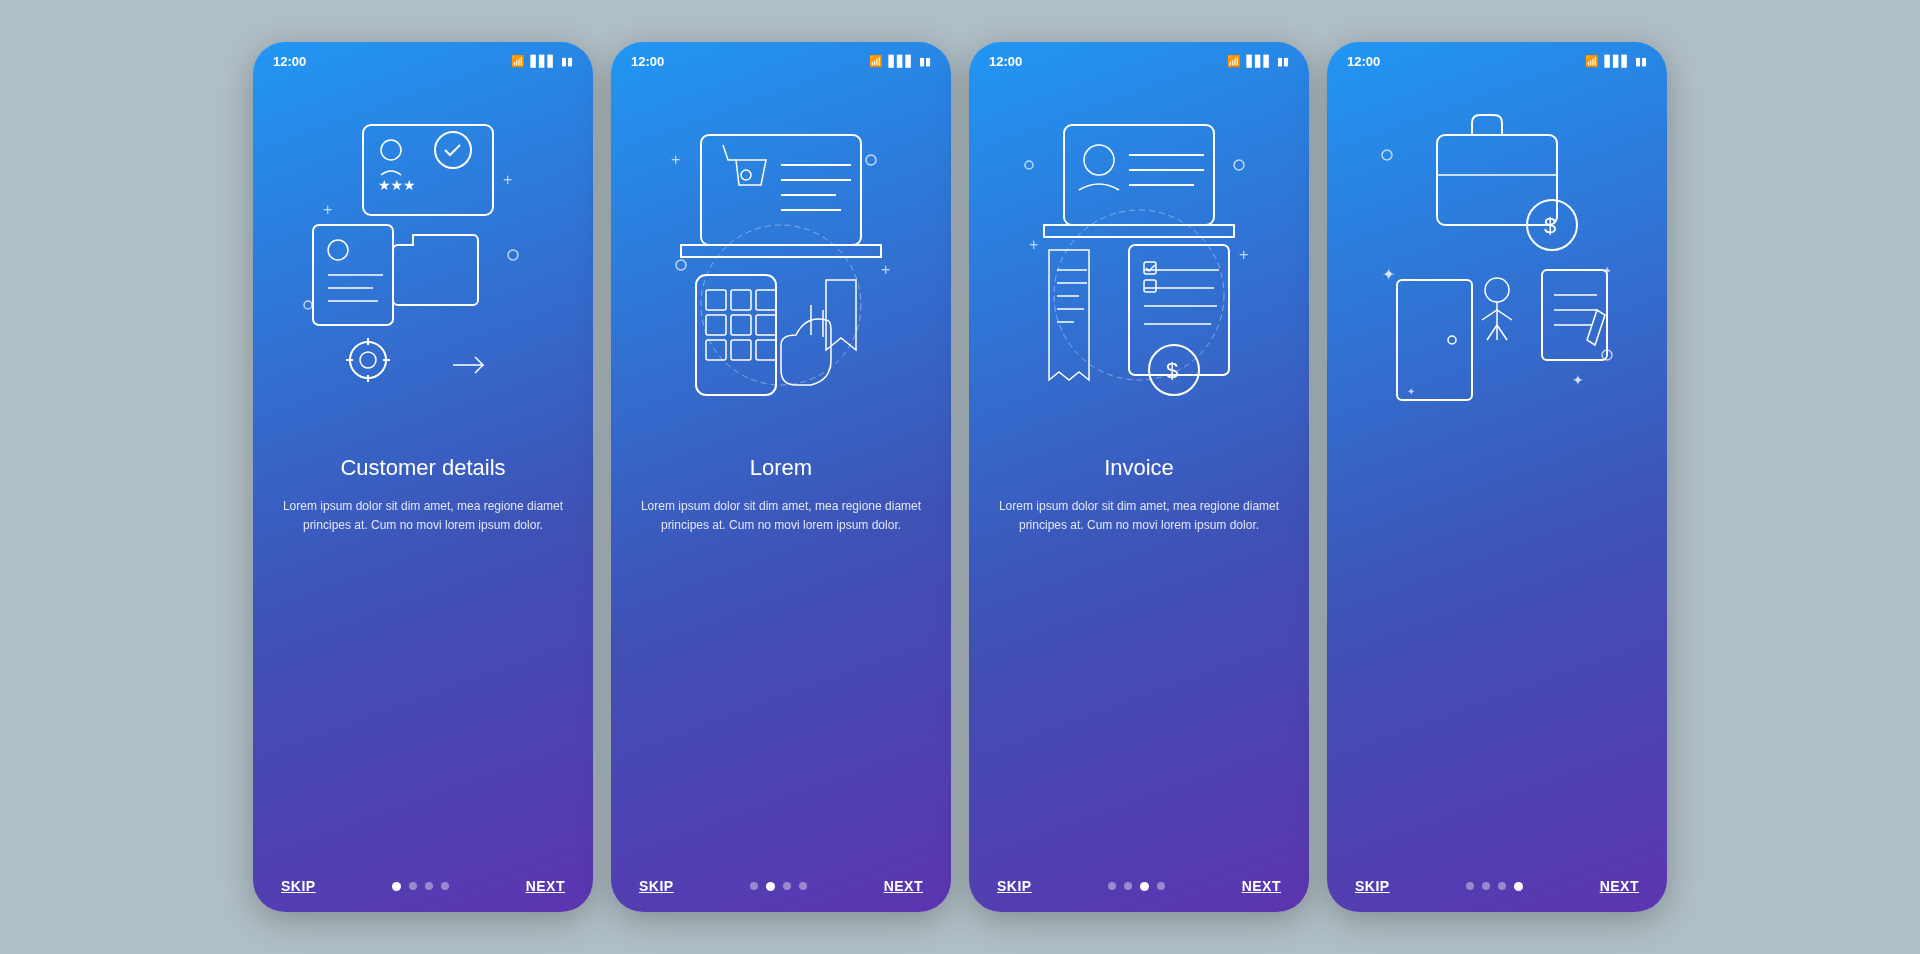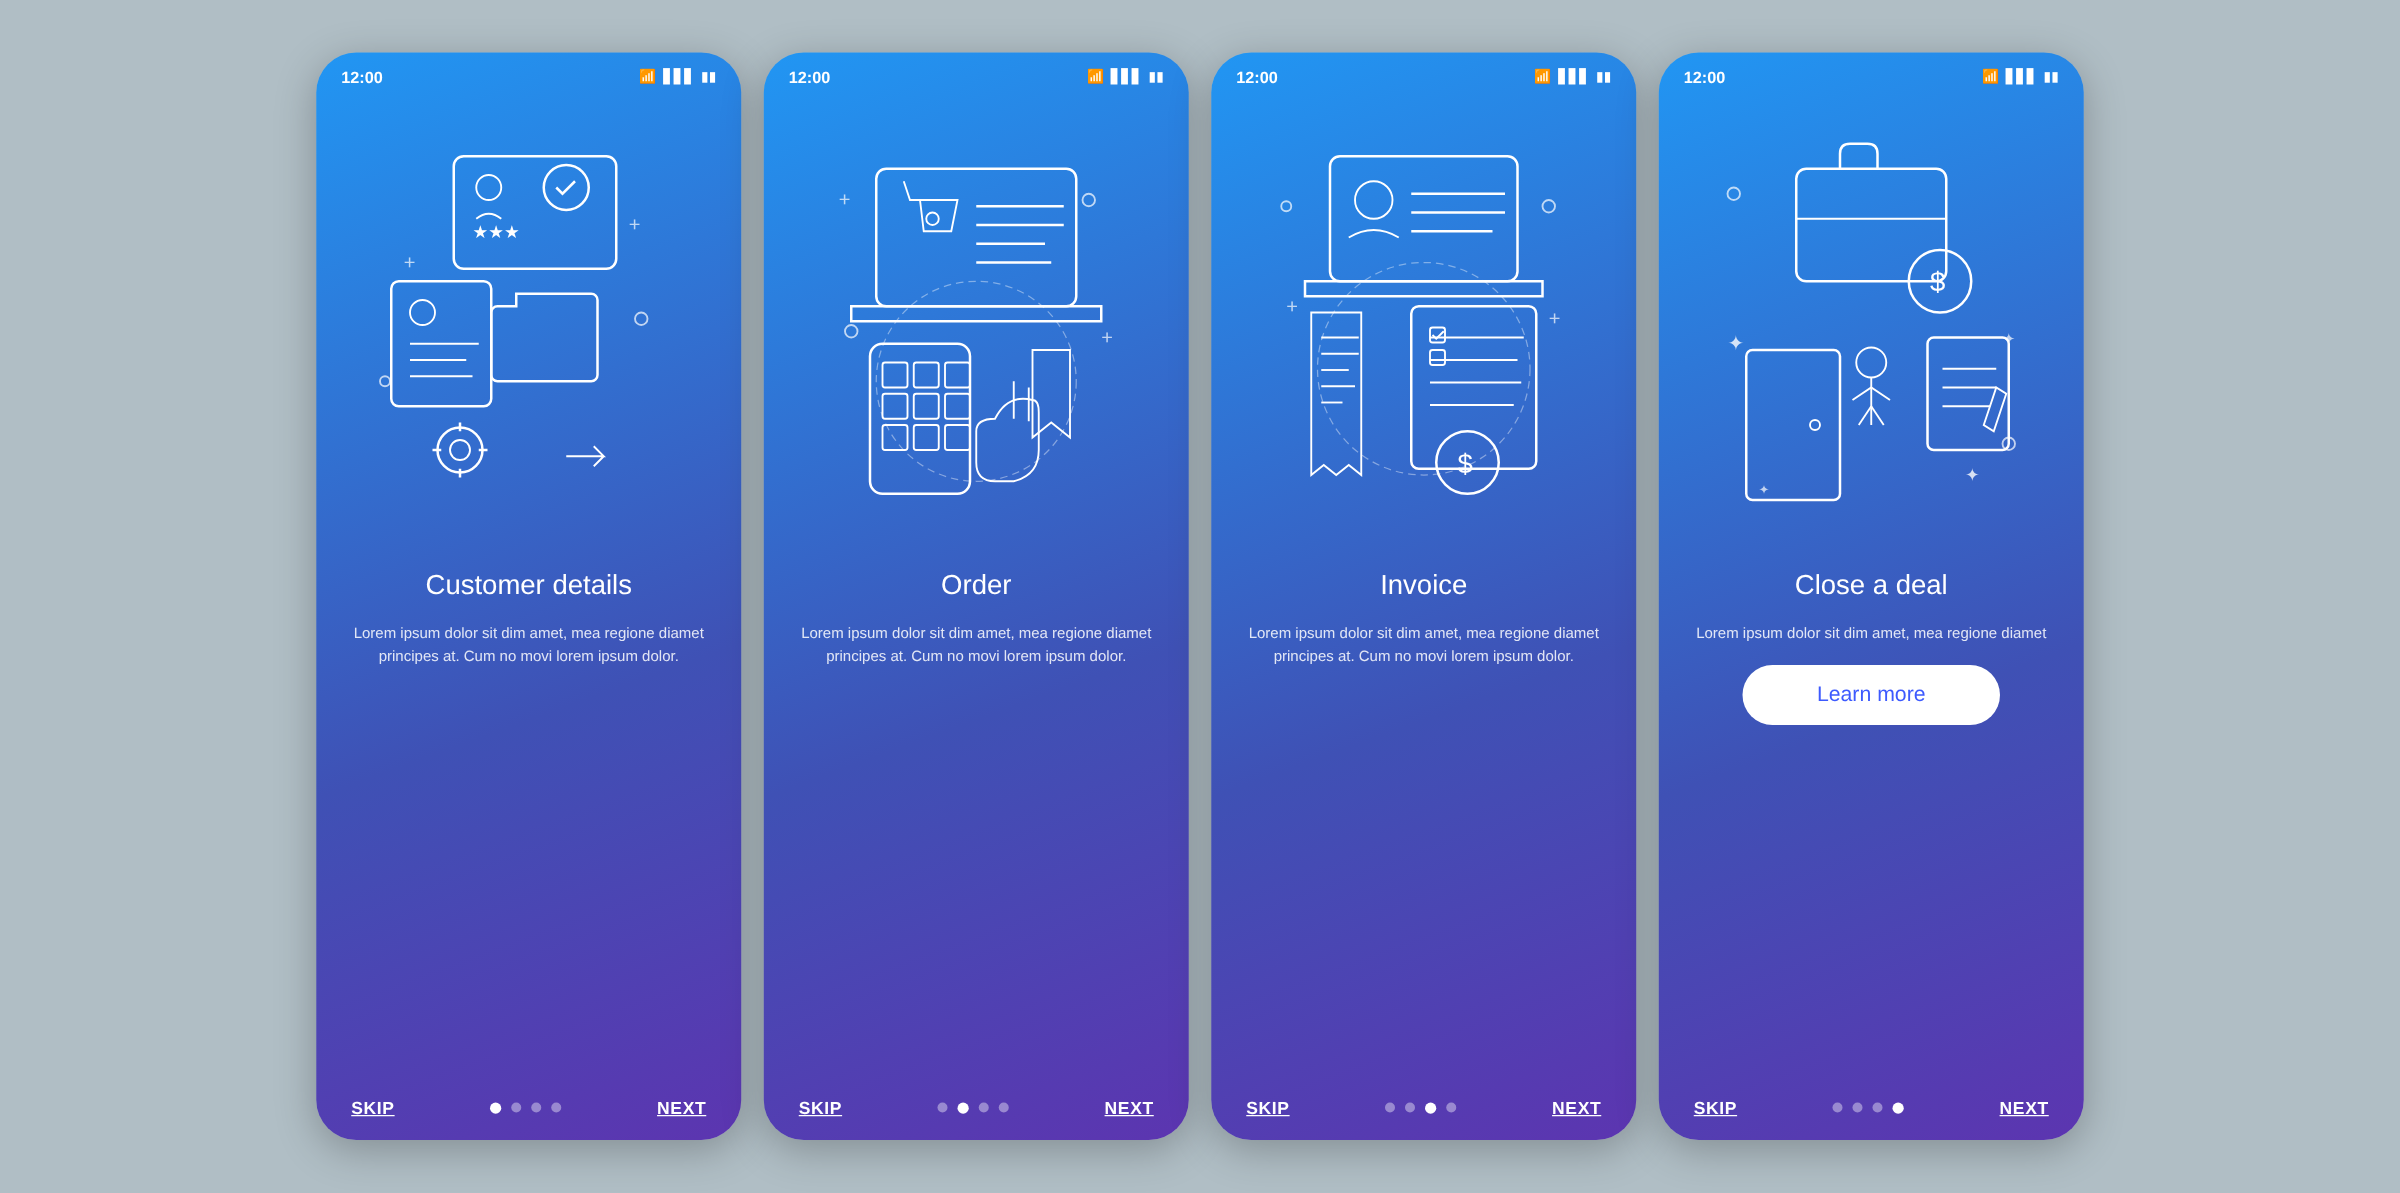--- a/index.html
+++ b/index.html
@@ -239,21 +239,21 @@
 
         <text x="30" y="60" fill="white" font-size="16" opacity="0.7">+</text>
         <text x="240" y="170" fill="white" font-size="16" opacity="0.7">+</text>
         <circle cx="230" cy="55" r="5" stroke="white" stroke-width="1.5" fill="none" opacity="0.7"></circle>
         <circle cx="40" cy="160" r="5" stroke="white" stroke-width="1.5" fill="none" opacity="0.7"></circle>
 
         <circle cx="140" cy="200" r="80" stroke="white" stroke-width="1" stroke-dasharray="6 4" fill="none" opacity="0.4"></circle>
       </svg>
     </div>
     <div class="content-area">
-      <div class="screen-title">Order</div>
+      <div class="screen-title">Lorem</div>
       <div class="screen-body">Lorem ipsum dolor sit dim amet, mea regione diamet principes at. Cum no movi lorem ipsum dolor.</div>
     </div>
     <div class="nav-bar">
       <span class="nav-skip">SKIP</span>
       <div class="nav-dots">
         <div class="dot"></div>
         <div class="dot active"></div>
         <div class="dot"></div>
         <div class="dot"></div>
       </div>
@@ -364,25 +364,20 @@
 
         <text x="25" y="175" fill="white" font-size="16" opacity="0.8">✦</text>
         <text x="245" y="170" fill="white" font-size="12" opacity="0.7">✦</text>
         <text x="50" y="290" fill="white" font-size="10" opacity="0.7">✦</text>
         <text x="215" y="280" fill="white" font-size="14" opacity="0.8">✦</text>
 
         <circle cx="30" cy="50" r="5" stroke="white" stroke-width="1.5" fill="none" opacity="0.7"></circle>
         <circle cx="250" cy="250" r="5" stroke="white" stroke-width="1.5" fill="none" opacity="0.7"></circle>
       </svg>
     </div>
-    <div class="content-area">
-      <div class="screen-title">Close a deal</div>
-      <div class="screen-body">Lorem ipsum dolor sit dim amet, mea regione diamet</div>
-      <button class="learn-more-btn">Learn more</button>
-    </div>
     <div class="nav-bar">
       <span class="nav-skip">SKIP</span>
       <div class="nav-dots">
         <div class="dot"></div>
         <div class="dot"></div>
         <div class="dot"></div>
         <div class="dot active"></div>
       </div>
       <span class="nav-next">NEXT</span>
     </div>

